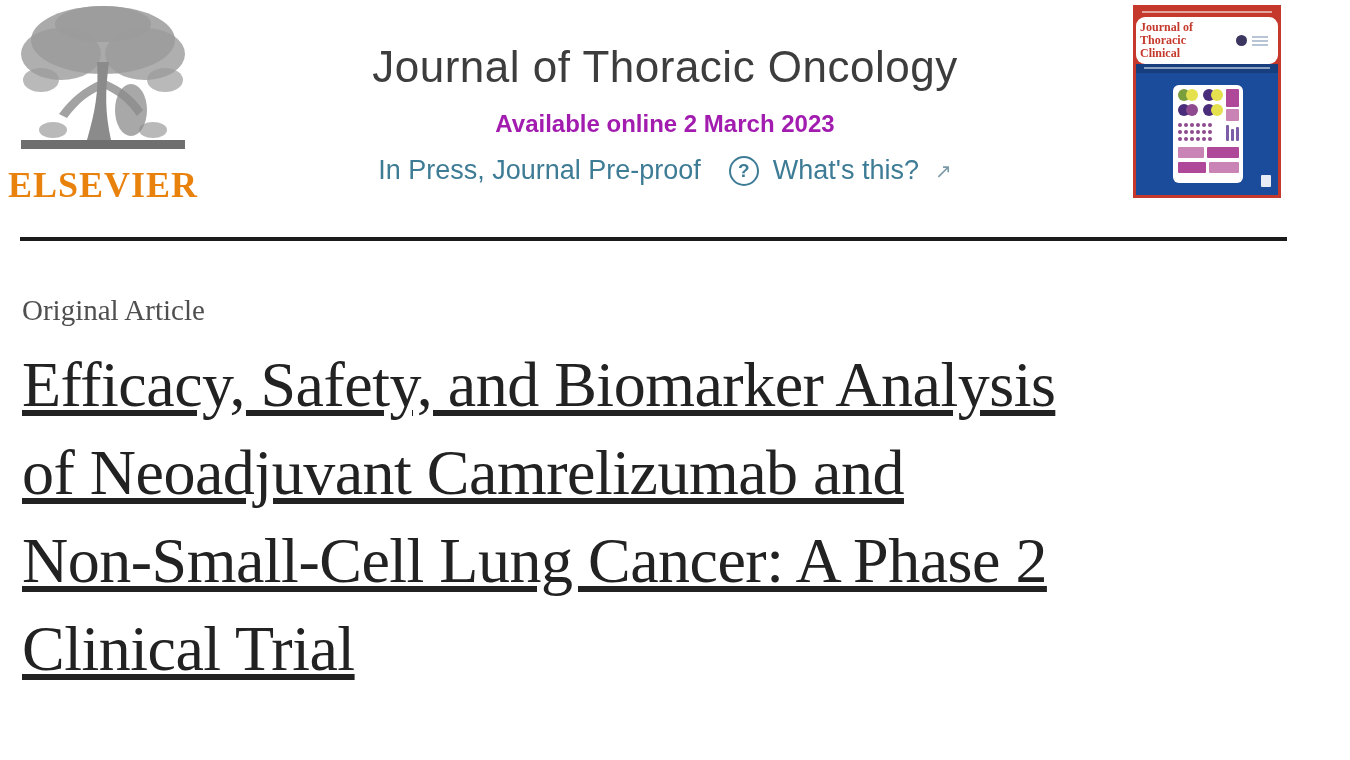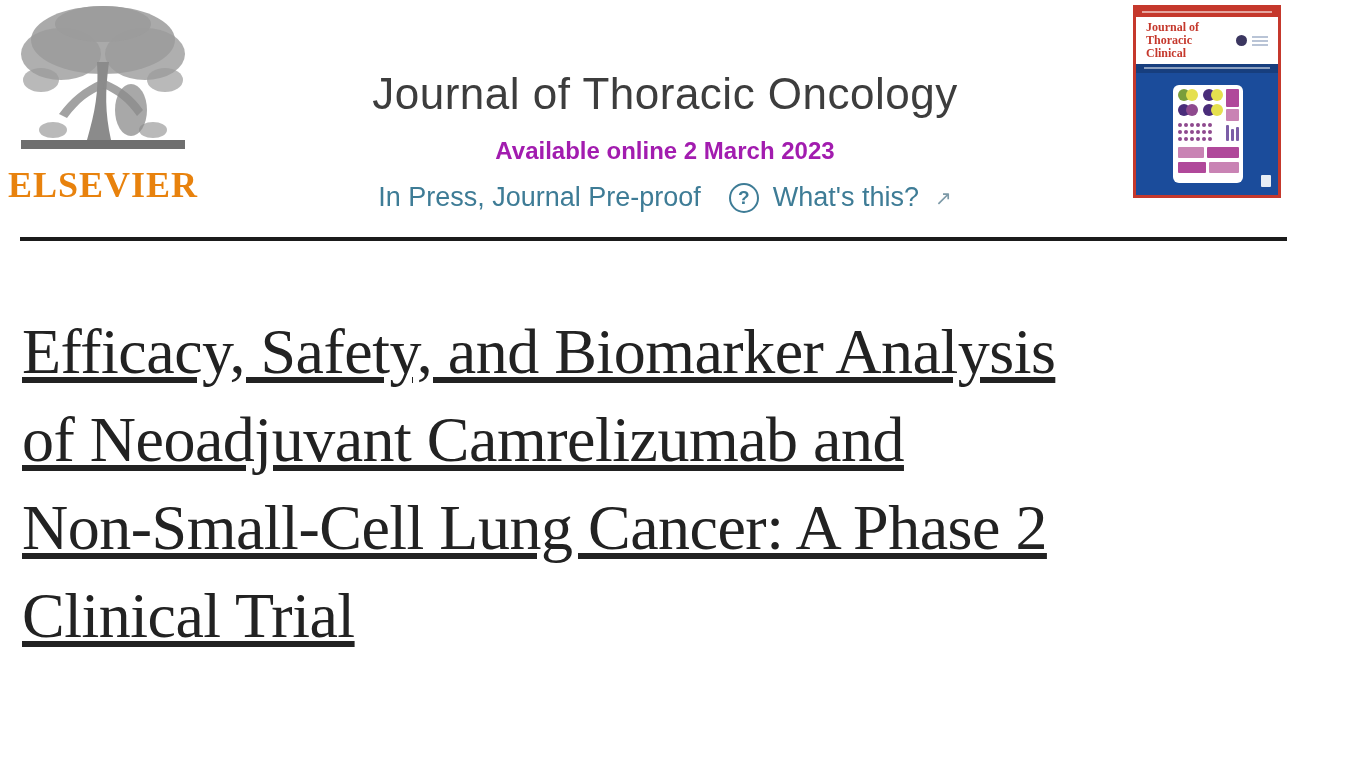--- a/index.html
+++ b/index.html
@@ -6,39 +6,39 @@
   html,body { width:1350px; height:760px; background:#ffffff; overflow:hidden;
               font-family:"Liberation Sans", sans-serif; position:relative; }
 
   
   .logo-block { position:absolute; left:8px; top:2px; width:190px; text-align:center; }
   .logo-tree  { display:block; margin:0 auto; }
   .logo-word  { display:block; font-family:"Liberation Serif", serif; font-weight:700;
                 font-size:36px; letter-spacing:1px; color:#E8820D; margin-top:2px; }
 
   
-  .center-head { position:absolute; left:205px; top:42px; width:920px; text-align:center;margin-top:27px; }
+  .center-head { position:absolute; left:205px; top:42px; width:920px; text-align:center; }
   .journal-title { font-weight:400; font-size:44px; color:#3d3d3d; letter-spacing:0.5px; }
   .avail { margin-top:18px; font-size:24px; font-weight:700; color:#a21caf; }
   .status-row { margin-top:17px; display:flex; align-items:center; justify-content:center;
                 gap:14px; font-size:27px; color:#3E7C96; }
   .status-link { color:#3E7C96; text-decoration:none; cursor:pointer; }
   .help-circle { display:inline-flex; align-items:center; justify-content:center;
                  width:30px; height:30px; border:2.5px solid #3E7C96; border-radius:50%;
                  font-size:19px; font-weight:700; color:#3E7C96; margin-left:14px; cursor:pointer; }
   .ext-arrow { font-size:20px; color:#7d9aa8; margin-left:2px; }
 
   
   .cover { position:absolute; left:1133px; top:5px; width:148px; height:193px;
            background:#C5382C; cursor:pointer; }
   .cover-inner { position:absolute; left:3px; right:3px; top:3px; bottom:3px; }
   .cover-topstrip { height:9px; background:#C5382C; position:relative; }
   .cover-topstrip:after { content:""; position:absolute; left:6px; right:6px; top:3px;
                           height:2px; background:rgba(255,255,255,0.55); }
-  .cover-head { height:47px; background:#ffffff; position:relative; padding:4px 0 0 10px; }
+  .cover-head { height:47px; background:#ffffff; position:relative; padding:4px 0 0 4px;border-radius:9px; }
   .cover-title { font-family:"Liberation Serif", serif; font-weight:700; font-size:12px;
                  line-height:13px; color:#C5382C; }
   .cover-badge { position:absolute; right:10px; top:16px; width:44px; height:16px; }
   .cover-badge .dot { position:absolute; left:12px; top:2px; width:11px; height:11px;
                       border-radius:50%; background:#3b3660; }
   .cover-badge .ln  { position:absolute; right:0; height:2px; width:16px; background:#b9c4d6; }
   .cover-badge .l1 { top:3px; } .cover-badge .l2 { top:7px; } .cover-badge .l3 { top:11px; }
   .cover-bluestrip { height:9px; background:#173E7E; position:relative; }
   .cover-bluestrip:after { content:""; position:absolute; left:8px; right:8px; top:3px;
                            height:2px; background:rgba(255,255,255,0.5); }
@@ -167,19 +167,20 @@
         <span class="fp-rect r-pink" style="left:36px; top:77px; width:30px; height:11px;"></span>
       </div>
       <span class="cover-mark"></span>
     </div>
   </div>
 </div>
 
 <div class="rule"></div>
 
 <div class="article">
+  <div class="category">Original Article</div>
   <h2 class="art-title">
     <div>Efficacy, Safety, and Biomarker Analysis</div>
     <div>of Neoadjuvant Camrelizumab and</div>
     <div>Non-Small-Cell Lung Cancer: A Phase 2</div>
     <div>Clinical Trial</div>
   </h2>
 </div>
 
 </body></html>

